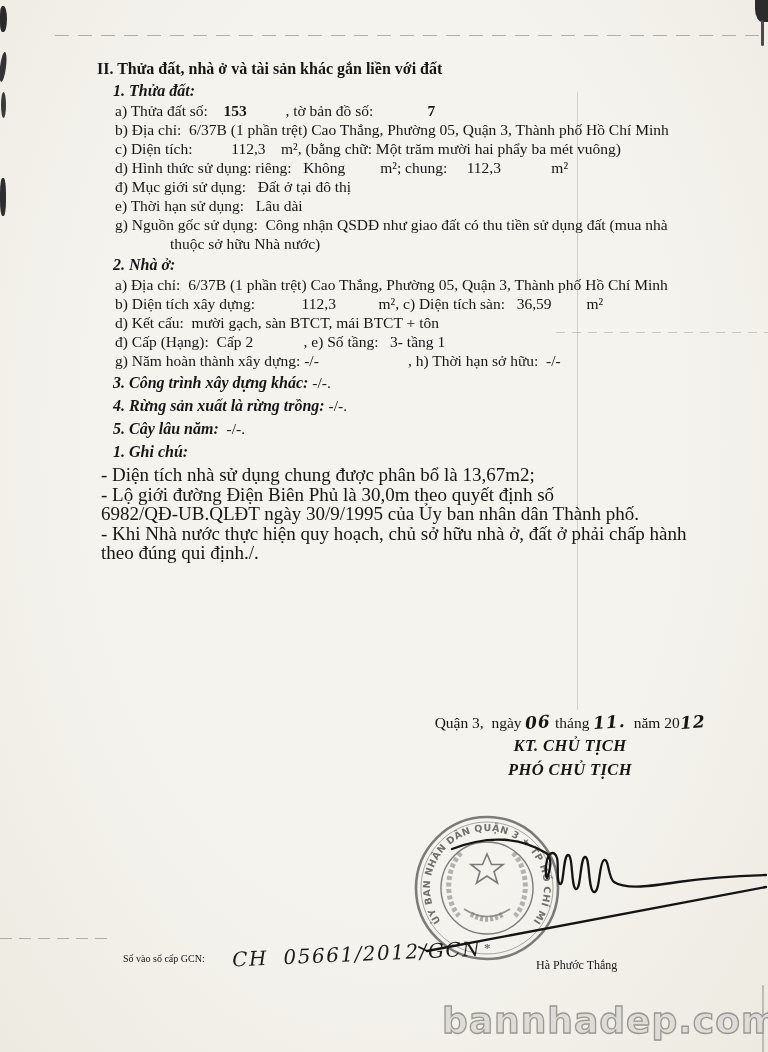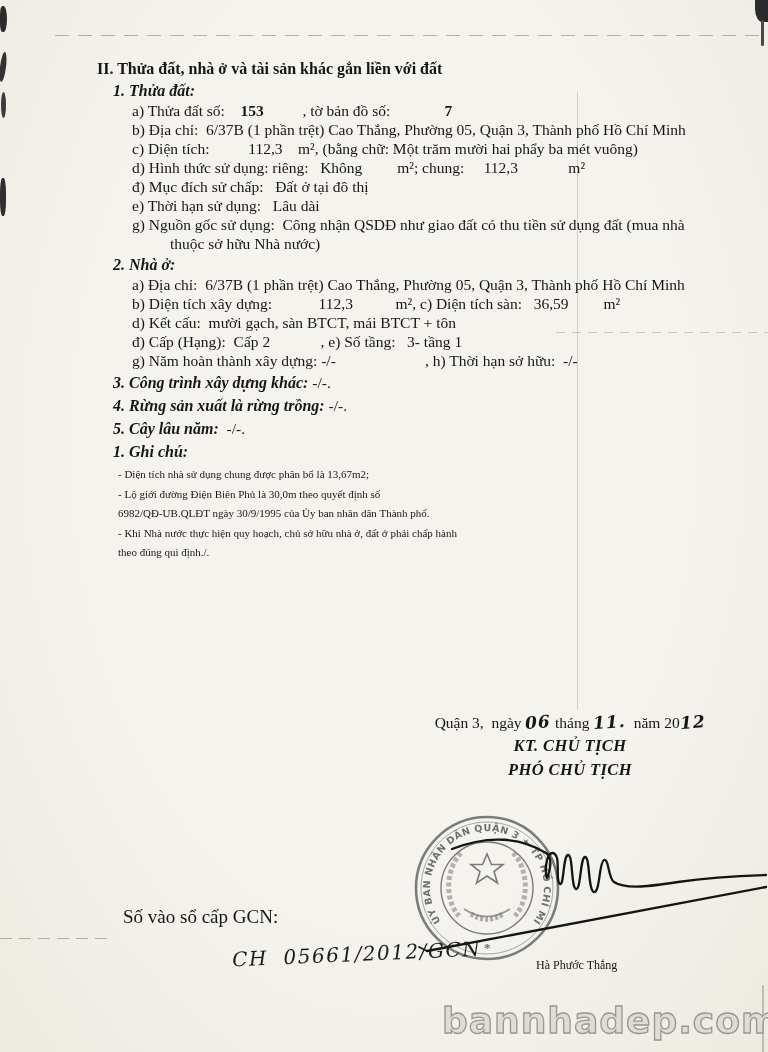--- a/index.html
+++ b/index.html
@@ -5,38 +5,38 @@
   html,body{margin:0;padding:0;}
   body{width:768px;height:1052px;position:relative;overflow:hidden;
        background:radial-gradient(ellipse at 50% 42%, #f5f3ee 55%, #edeae1 100%);
        font-family:"Liberation Serif","DejaVu Serif",serif;color:#161616;}
   .page{position:absolute;inset:0;}
   
   .doc{position:absolute;left:97px;top:59px;width:648px;}
   .doc-title{font-weight:bold;font-size:16px;line-height:20px;white-space:pre-wrap;}
   .sec-heading{font-weight:bold;font-style:italic;font-size:16px;line-height:20px;
                margin-left:16px;margin-top:2px;white-space:pre-wrap;}
-  .line{font-size:15.5px;line-height:19px;margin-left:35px;white-space:pre-wrap;}
+  .line{font-size:15.5px;line-height:19px;margin-left:18px;white-space:pre-wrap;}
   .cont{margin-left:73px;}
   .bold-val{font-weight:bold;}
   .mini-sec{margin-top:3px;}
   .mini-sec .sec-val{font-weight:normal;font-style:normal;font-size:15.5px;}
-  .note{font-size:11px;line-height:19.5px;margin-left:21px;white-space:pre-wrap;}
+  .note{font-size:19px;line-height:19.5px;margin-left:4px;white-space:pre-wrap;}
   .notes-block{margin-top:3px;}
   
   .signing{position:absolute;left:420px;top:713px;width:300px;text-align:center;}
   .place-date{font-size:15.5px;line-height:19px;white-space:pre-wrap;}
   .hand{font-family:"DejaVu Serif",serif;font-style:italic;font-weight:bold;
         display:inline-block;transform:rotate(-4deg);font-size:17px;letter-spacing:1px;}
   .authority{font-weight:bold;font-size:16.5px;margin-top:3px;letter-spacing:.2px;}
   .sign-title{font-weight:bold;font-size:16.5px;margin-top:4px;letter-spacing:.4px;font-style:italic;}
   
   .seal-svg{position:absolute;left:398px;top:806px;}
   
-  .registry{position:absolute;left:123px;top:906px;font-size:19px;white-space:pre-wrap;}
+  .registry{position:absolute;left:123px;top:953px;font-size:10px;white-space:pre-wrap;}
   .registry-hand{position:absolute;left:232px;top:942px;font-family:"DejaVu Serif",serif;
         font-style:italic;font-size:20px;letter-spacing:1.5px;transform:rotate(-2.5deg);
         color:#1b1b1b;white-space:pre-wrap;}
   .signer-name{position:absolute;left:536px;top:958px;font-weight:normal;font-size:12px;}
   
   .watermark{position:absolute;left:442px;top:1000px;font-family:"DejaVu Sans","Liberation Sans",sans-serif;
         font-weight:bold;font-size:36px;letter-spacing:1px;color:rgba(255,255,255,.55);
         -webkit-text-stroke:1.3px #9a988f;text-shadow:0 0 1px #b5b2a8;}
   
   .artifact{position:absolute;}
@@ -73,21 +73,21 @@
   <div class="artifact edge-rb"></div>
 
   <div class="doc">
     <div class="doc-title">II. Thửa đất, nhà ở và tài sản khác gắn liền với đất</div>
 
     <div class="sec-heading">1. Thửa đất:</div>
     <div class="line"><span>a) Thửa đất số:    </span><span class="bold-val">153</span><span>          , tờ bản đồ số:              </span><span class="bold-val">7</span></div>
     <div class="line">b) Địa chỉ:  6/37B (1 phần trệt) Cao Thắng, Phường 05, Quận 3, Thành phố Hồ Chí Minh</div>
     <div class="line">c) Diện tích:          112,3    m², (bằng chữ: Một trăm mười hai phẩy ba mét vuông)</div>
     <div class="line">d) Hình thức sử dụng: riêng:   Không         m²; chung:     112,3             m²</div>
-    <div class="line">đ) Mục đích sử chấp:   Đất ở tại đô thị</div>
+    <div class="line">đ) Mục giới sử dụng:   Đất ở tại đô thị</div>
     <div class="line">e) Thời hạn sử dụng:   Lâu dài</div>
     <div class="line">g) Nguồn gốc sử dụng:  Công nhận QSDĐ như giao đất có thu tiền sử dụng đất (mua nhà</div>
     <div class="line cont">thuộc sở hữu Nhà nước)</div>
 
     <div class="sec-heading">2. Nhà ở:</div>
     <div class="line">a) Địa chỉ:  6/37B (1 phần trệt) Cao Thắng, Phường 05, Quận 3, Thành phố Hồ Chí Minh</div>
     <div class="line">b) Diện tích xây dựng:            112,3           m², c) Diện tích sàn:   36,59         m²</div>
     <div class="line">d) Kết cấu:  mười gạch, sàn BTCT, mái BTCT + tôn</div>
     <div class="line">đ) Cấp (Hạng):  Cấp 2             , e) Số tầng:   3- tầng 1</div>
     <div class="line">g) Năm hoàn thành xây dựng: -/-                       , h) Thời hạn sở hữu:  -/-</div>

